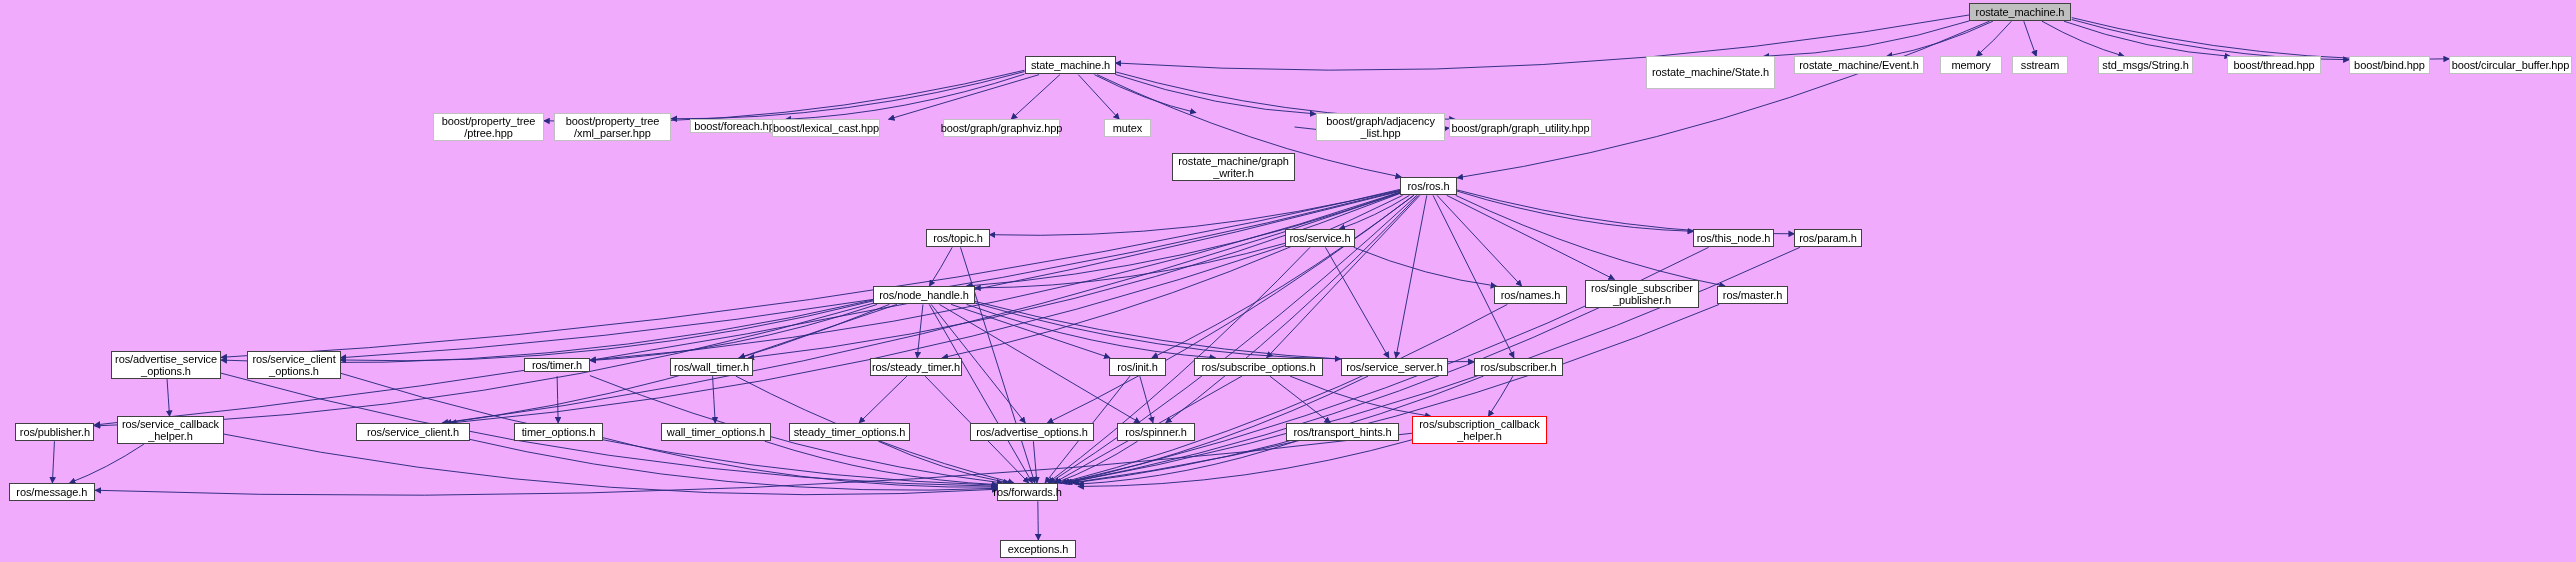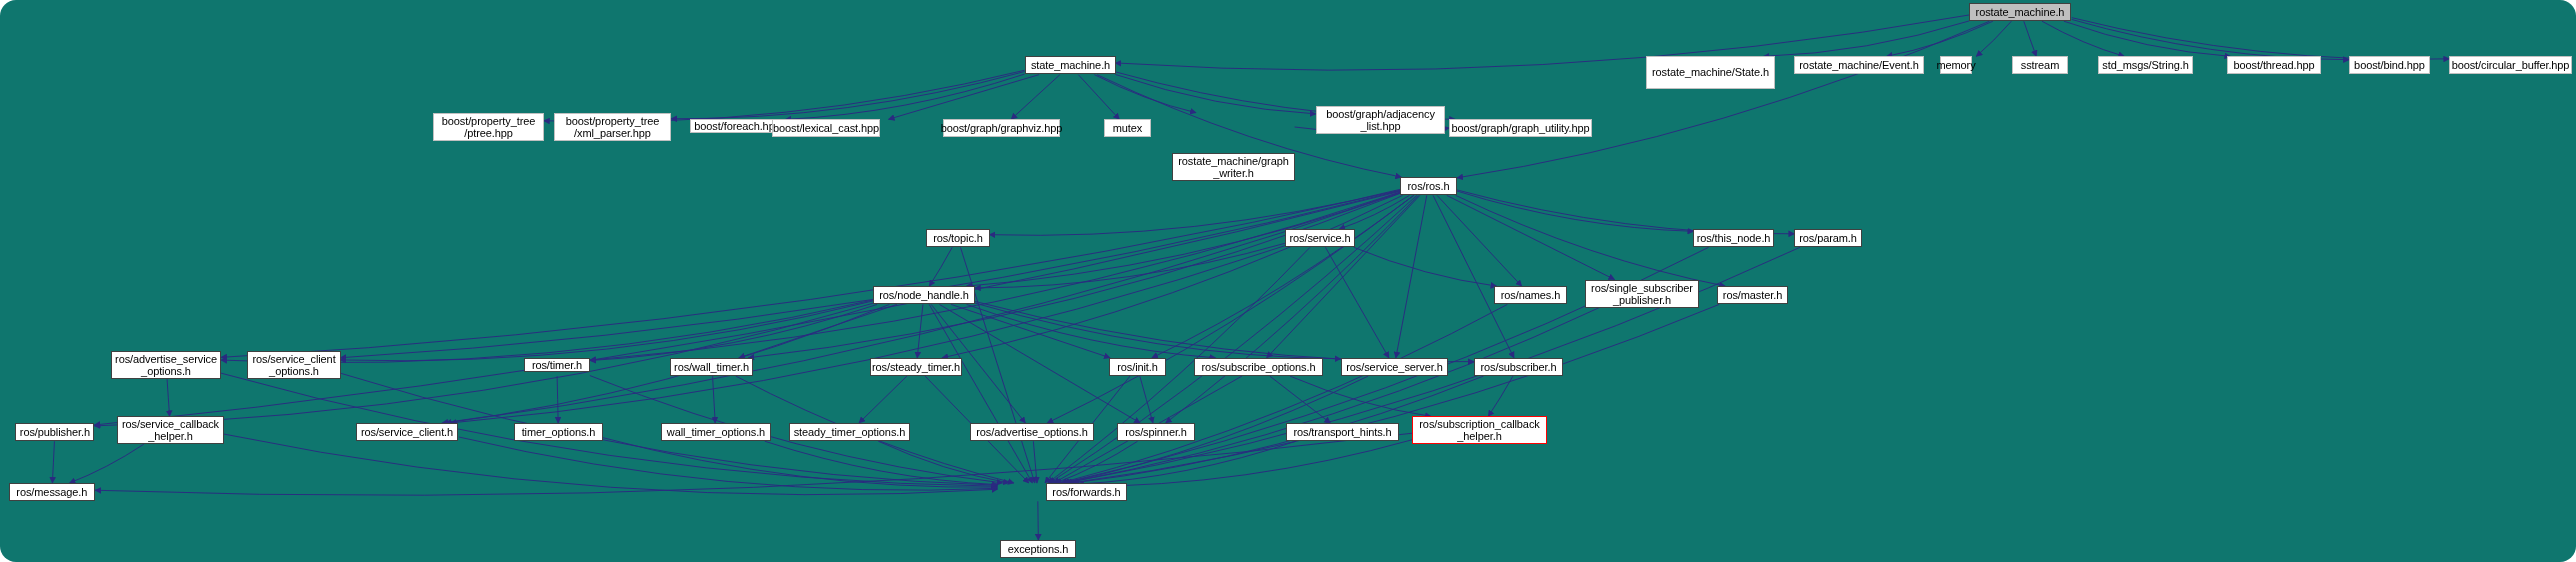--- a/index.html
+++ b/index.html
@@ -1,24 +1,23 @@
 <!DOCTYPE html>
 <html style="font-size:11.7px"><head>
 <meta charset="utf-8">
 <title>rostate_machine.h include dependency graph</title>
 <style>
   html,body{margin:0;padding:0;background:#ffffff;}
   #canvas{
     position:relative;
     width:2576px;
     height:562px;
-    background:#0f766e;
+    background:#f0abfc;
     font-family:"Liberation Sans","DejaVu Sans",sans-serif;
     overflow:hidden;
-    border-radius:16px;
   }
   svg#edges{
     position:absolute;
     left:0;top:0;
     width:2576px;height:562px;
     pointer-events:none;
   }
   .node{
     position:absolute;
     box-sizing:border-box;
@@ -150,37 +149,37 @@
         <path d="M 1930 600.8708609271523 Q 1701.5 664.8281622516556 1473 664.8054635761589" fill="none" stroke="#2a2a80" stroke-width="1.3" marker-end="url(#arrow)"></path>
         <path d="M 1930 591.9846232701179 Q 1030 700.9646335212711 130 669.9446437724243" fill="none" stroke="#2a2a80" stroke-width="1.3" marker-end="url(#arrow)"></path>
         <path d="M 1418.1602564102564 685 Q 1418.5 711.5475641025641 1418.8397435897436 738" fill="none" stroke="#2a2a80" stroke-width="1.3" marker-end="url(#arrow)"></path>
       </g>
   </svg>
   <div id="nodes">
       <div class="node root" style="left: 1969px; top: 2.9px; width: 102px; height: 18.3px;"><span>rostate_machine.h</span></div>
       <div class="node strong" style="left: 1025px; top: 56px; width: 91px; height: 18.3px;"><span>state_machine.h</span></div>
       <div class="node " style="left: 1646px; top: 56px; width: 129px; height: 33px;"><span>rostate_machine/State.h</span></div>
       <div class="node " style="left: 1794px; top: 56px; width: 130px; height: 18.3px;"><span>rostate_machine/Event.h</span></div>
-      <div class="node " style="left: 1940px; top: 56px; width: 32px; height: 18.3px;"><span>memory</span></div>
+      <div class="node " style="left: 1940px; top: 56px; width: 62px; height: 18.3px;"><span>memory</span></div>
       <div class="node " style="left: 2012px; top: 56px; width: 56px; height: 18.3px;"><span>sstream</span></div>
       <div class="node " style="left: 2098px; top: 56px; width: 95px; height: 18.3px;"><span>std_msgs/String.h</span></div>
       <div class="node " style="left: 2227px; top: 56px; width: 94px; height: 18.3px;"><span>boost/thread.hpp</span></div>
       <div class="node " style="left: 2349px; top: 56px; width: 81px; height: 18.3px;"><span>boost/bind.hpp</span></div>
       <div class="node " style="left: 2449px; top: 56px; width: 123px; height: 18.3px;"><span>boost/circular_buffer.hpp</span></div>
       <div class="node " style="left: 433px; top: 113px; width: 111px; height: 28px;"><span>boost/property_tree
 /ptree.hpp</span></div>
       <div class="node " style="left: 554px; top: 113px; width: 117px; height: 28px;"><span>boost/property_tree
 /xml_parser.hpp</span></div>
       <div class="node " style="left: 690px; top: 119px; width: 95px; height: 14px;"><span>boost/foreach.hpp</span></div>
       <div class="node " style="left: 772px; top: 119px; width: 108px; height: 18.3px;"><span>boost/lexical_cast.hpp</span></div>
       <div class="node " style="left: 943px; top: 119px; width: 117px; height: 18.3px;"><span>boost/graph/graphviz.hpp</span></div>
       <div class="node " style="left: 1104px; top: 119px; width: 47px; height: 18.3px;"><span>mutex</span></div>
       <div class="node strong" style="left: 1172px; top: 113px; width: 123px; height: 28px; margin-top: 40px;"><span>rostate_machine/graph
 _writer.h</span></div>
-      <div class="node " style="left: 1316px; top: 106px; width: 129px; height: 28px;"><span>boost/graph/adjacency
+      <div class="node " style="left: 1316px; top: 113px; width: 129px; height: 28px;"><span>boost/graph/adjacency
 _list.hpp</span></div>
       <div class="node " style="left: 1449px; top: 119px; width: 143px; height: 18.3px;"><span>boost/graph/graph_utility.hpp</span></div>
       <div class="node strong" style="left: 1400px; top: 177px; width: 57px; height: 18.3px;"><span>ros/ros.h</span></div>
       <div class="node strong" style="left: 926px; top: 229px; width: 64px; height: 18.3px;"><span>ros/topic.h</span></div>
       <div class="node strong" style="left: 1285px; top: 229px; width: 70px; height: 18.3px;"><span>ros/service.h</span></div>
       <div class="node strong" style="left: 1693px; top: 229px; width: 81px; height: 18.3px;"><span>ros/this_node.h</span></div>
       <div class="node strong" style="left: 1794px; top: 229px; width: 68px; height: 18.3px;"><span>ros/param.h</span></div>
       <div class="node strong" style="left: 873px; top: 286px; width: 102px; height: 18.3px;"><span>ros/node_handle.h</span></div>
       <div class="node strong" style="left: 1494px; top: 286px; width: 73px; height: 18.3px;"><span>ros/names.h</span></div>
       <div class="node strong" style="left: 1585px; top: 280px; width: 114px; height: 28px;"><span>ros/single_subscriber
@@ -193,27 +192,27 @@
       <div class="node strong" style="left: 524px; top: 358px; width: 66px; height: 14px;"><span>ros/timer.h</span></div>
       <div class="node strong" style="left: 670px; top: 358px; width: 83px; height: 18.3px;"><span>ros/wall_timer.h</span></div>
       <div class="node strong" style="left: 870px; top: 358px; width: 92px; height: 18.3px;"><span>ros/steady_timer.h</span></div>
       <div class="node strong" style="left: 1109px; top: 358px; width: 57px; height: 18.3px;"><span>ros/init.h</span></div>
       <div class="node strong" style="left: 1194px; top: 358px; width: 129px; height: 18.3px;"><span>ros/subscribe_options.h</span></div>
       <div class="node strong" style="left: 1341px; top: 358px; width: 107px; height: 18.3px;"><span>ros/service_server.h</span></div>
       <div class="node strong" style="left: 1474px; top: 358px; width: 89px; height: 18.3px;"><span>ros/subscriber.h</span></div>
       <div class="node strong" style="left: 15.4px; top: 423px; width: 79px; height: 18.3px;"><span>ros/publisher.h</span></div>
       <div class="node strong" style="left: 117px; top: 416px; width: 107px; height: 28px;"><span>ros/service_callback
 _helper.h</span></div>
-      <div class="node strong" style="left: 356px; top: 423px; width: 102px; height: 18.3px;"><span>ros/service_client.h</span></div>
+      <div class="node strong" style="left: 356px; top: 423px; width: 114px; height: 18.3px;"><span>ros/service_client.h</span></div>
       <div class="node strong" style="left: 514px; top: 423px; width: 89px; height: 18.3px;"><span>timer_options.h</span></div>
       <div class="node strong" style="left: 661px; top: 423px; width: 110px; height: 18.3px;"><span>wall_timer_options.h</span></div>
       <div class="node strong" style="left: 789px; top: 423px; width: 121px; height: 18.3px;"><span>steady_timer_options.h</span></div>
       <div class="node strong" style="left: 970px; top: 423px; width: 124px; height: 18.3px;"><span>ros/advertise_options.h</span></div>
       <div class="node strong" style="left: 1117px; top: 423px; width: 78px; height: 18.3px;"><span>ros/spinner.h</span></div>
       <div class="node strong" style="left: 1286px; top: 423px; width: 113px; height: 18.3px;"><span>ros/transport_hints.h</span></div>
       <div class="node current strong" style="left: 1412px; top: 416px; width: 135px; height: 28px;"><span>ros/subscription_callback
 _helper.h</span></div>
       <div class="node strong" style="left: 8.8px; top: 483px; width: 86px; height: 18.3px;"><span>ros/message.h</span></div>
-      <div class="node strong" style="left: 1046px; top: 483px; width: 81px; height: 18.3px; text-align: center;"><span>ros/forwards.h</span></div>
+      <div class="node strong" style="left: 997px; top: 483px; width: 61px; height: 18.3px; text-align: center;"><span>ros/forwards.h</span></div>
       <div class="node strong" style="left: 1000px; top: 540px; width: 76px; height: 18.3px;"><span>exceptions.h</span></div>
     </div>
 </div>
 
 
 </body></html>

